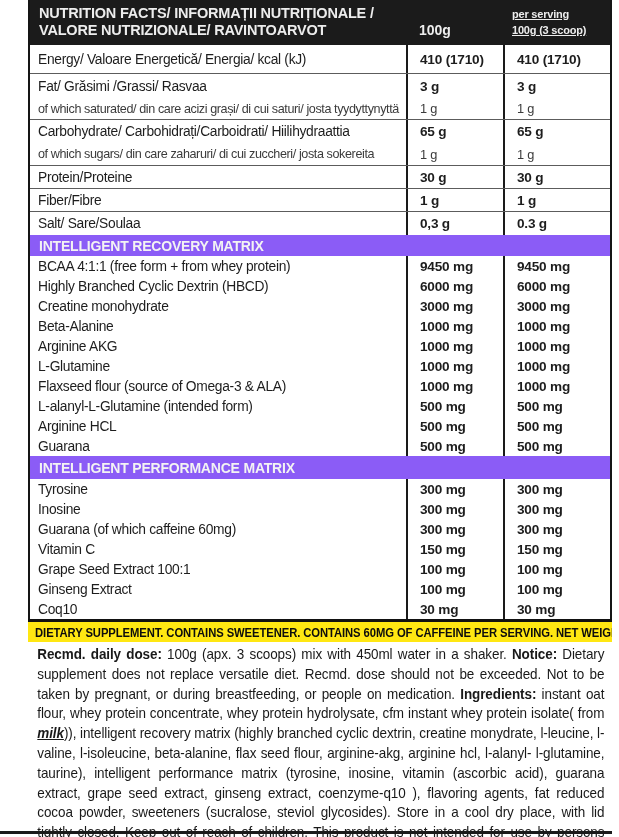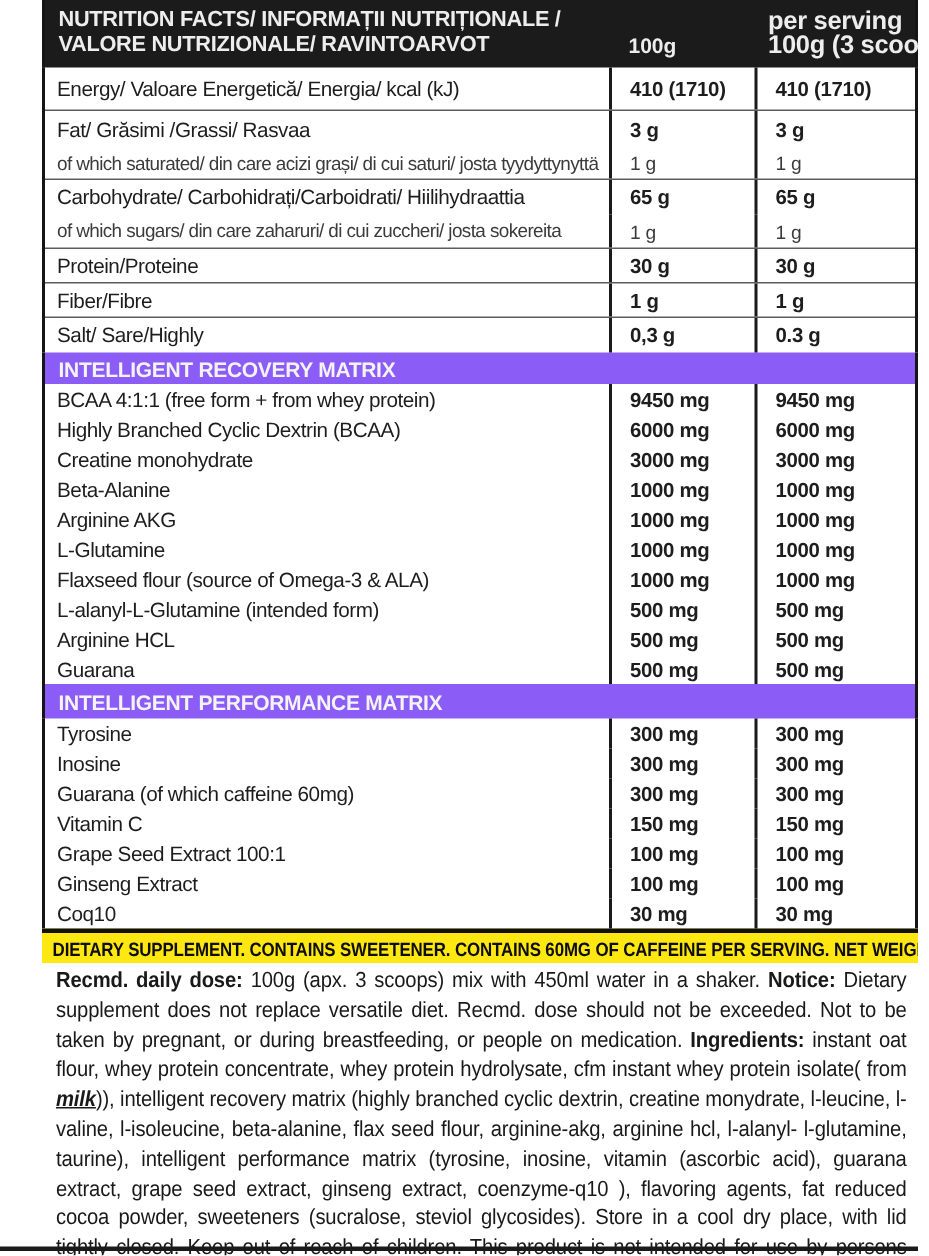--- a/index.html
+++ b/index.html
@@ -7,21 +7,21 @@
     position:relative; width:612px; height:837px; background:#ffffff;
     font-family:"Liberation Sans", sans-serif; color:#1d1d1d;
     overflow:hidden; box-sizing:border-box;padding-left:28px;
   }
   .boxed { border-left:2px solid #151515; border-right:2px solid #151515; box-sizing:border-box; }
 
   
   .hdr { background:#1b1b1b; color:#ededed; display:flex; height:45px; }
   .hdr-title { flex:1; padding:5px 0 0 9px; font-weight:bold; font-size:14.5px; line-height:17px; letter-spacing:-0.2px; white-space:nowrap; }
   .hdr-val { width:97px; box-sizing:border-box; display:flex; align-items:flex-end; padding:0 0 7px 13px; font-weight:bold; font-size:14px; }
-  .hdr-serv { width:107px; box-sizing:border-box; padding:6px 0 0 9px; font-weight:bold; font-size:17px; line-height:16px; white-space:nowrap; letter-spacing:-0.2px; }
+  .hdr-serv { width:107px; box-sizing:border-box; padding:6px 0 0 9px; font-weight:bold; font-size:11px; line-height:16px; white-space:nowrap; letter-spacing:-0.2px;text-decoration:underline; }
 
   
   .row { display:flex; align-items:stretch; }
   .row .lbl {
     flex:1; display:flex; align-items:center; padding-left:8px;
     font-weight:normal; font-size:13.8px; letter-spacing:-0.3px; white-space:nowrap; overflow:hidden;
   }
   .row .val {
     width:97px; box-sizing:border-box; border-left:2px solid #1a1a1a;
     display:flex; align-items:center; padding-left:12px;
@@ -100,35 +100,35 @@
       <div class="lbl">Protein/Proteine</div>
       <div class="val">30 g</div>
       <div class="val v2">30 g</div>
     </div>
     <div class="row sep" style="height:22px">
       <div class="lbl">Fiber/Fibre</div>
       <div class="val">1 g</div>
       <div class="val v2">1 g</div>
     </div>
     <div class="row" style="height:23px">
-      <div class="lbl">Salt/ Sare/Highly</div>
+      <div class="lbl">Salt/ Sare/Soulaa</div>
       <div class="val">0,3 g</div>
       <div class="val v2">0.3 g</div>
     </div>
   </div>
 
   <div class="bar boxed" style="height:21px">INTELLIGENT RECOVERY MATRIX</div>
   <div class="boxed">
     <div class="row m">
       <div class="lbl">BCAA 4:1:1  (free form + from whey protein)</div>
       <div class="val">9450 mg</div>
       <div class="val v2">9450 mg</div>
     </div>
     <div class="row m">
-      <div class="lbl">Highly Branched Cyclic Dextrin (BCAA)</div>
+      <div class="lbl">Highly Branched Cyclic Dextrin (HBCD)</div>
       <div class="val">6000 mg</div>
       <div class="val v2">6000 mg</div>
     </div>
     <div class="row m">
       <div class="lbl">Creatine monohydrate</div>
       <div class="val">3000 mg</div>
       <div class="val v2">3000 mg</div>
     </div>
     <div class="row m">
       <div class="lbl">Beta-Alanine</div>

